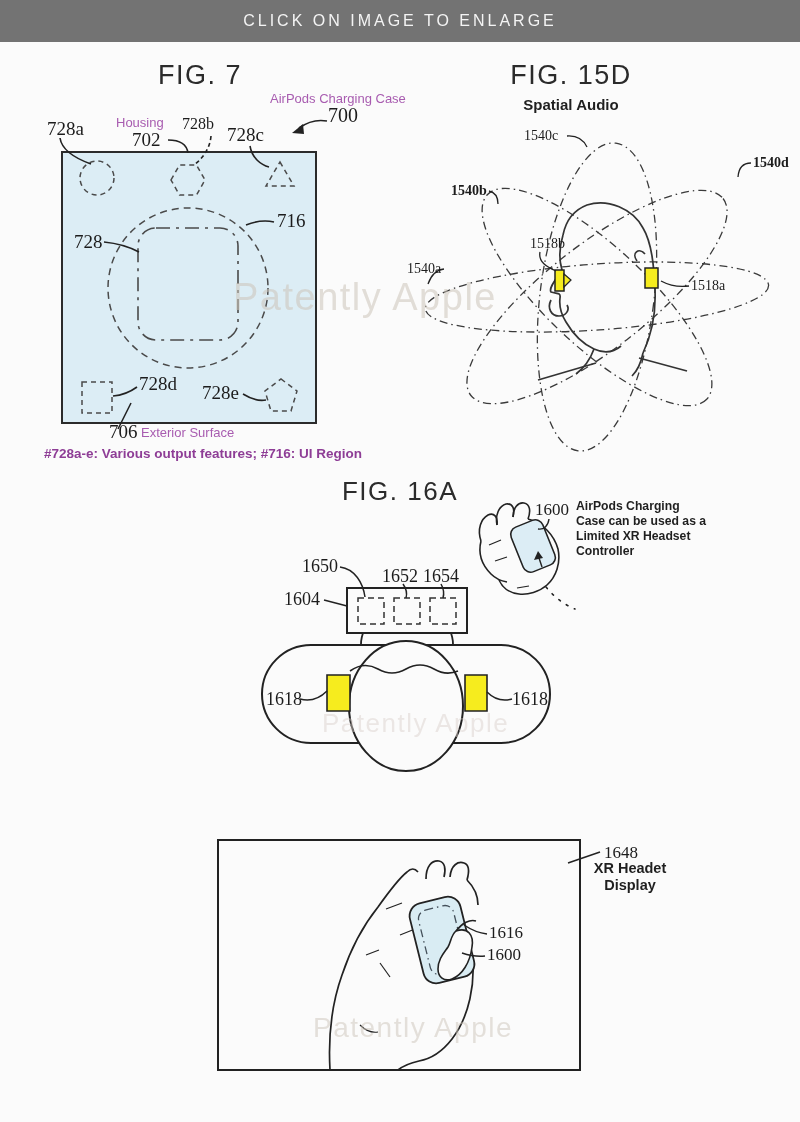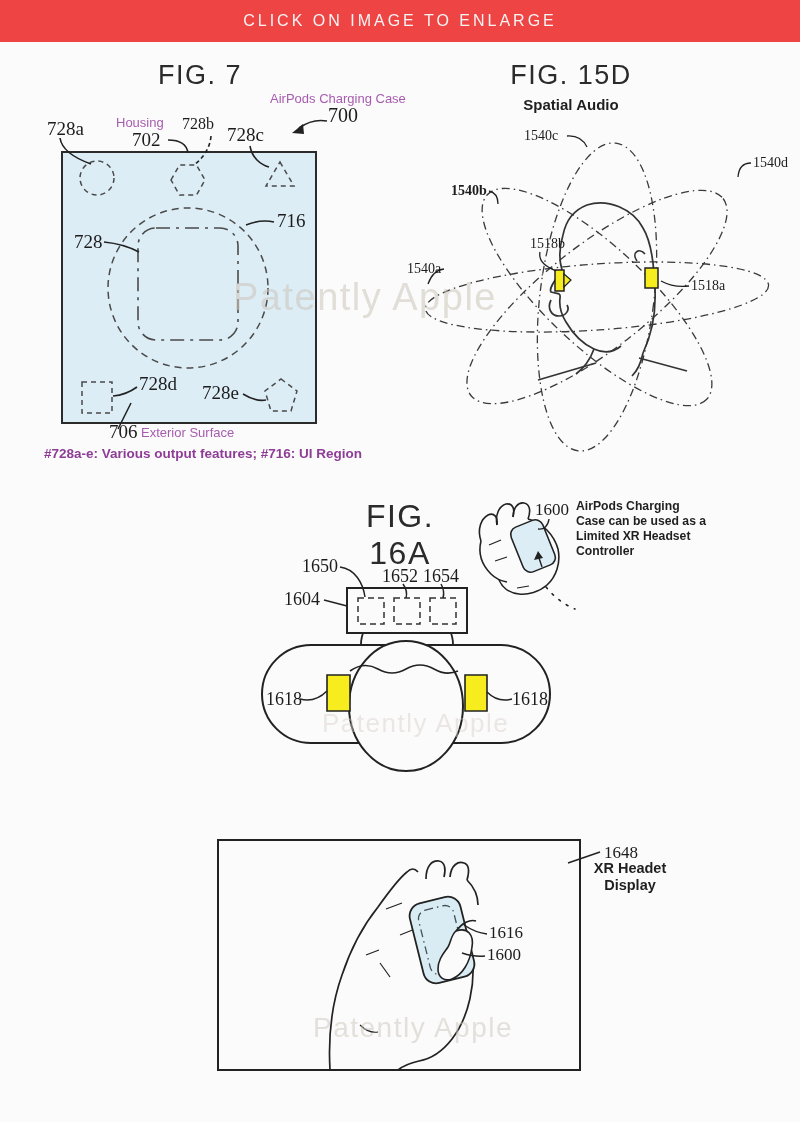--- a/index.html
+++ b/index.html
@@ -1,18 +1,18 @@
 <!DOCTYPE html>
 <html><head>
 <meta charset="utf-8">
 <style>
   html,body{margin:0;padding:0;background:#e9e9e9;}
   #board{position:relative;width:800px;height:1122px;background:#FBFBFB;overflow:hidden;
          font-family:"Liberation Sans",sans-serif;}
-  #banner{position:absolute;left:0;top:0;width:800px;height:42px;background:#ef4444;
+  #banner{position:absolute;left:0;top:0;width:800px;height:42px;background:#737373;
           display:flex;align-items:center;justify-content:center;}
   #banner span{color:#F4F4F4;font-size:16px;letter-spacing:3px;font-family:"Liberation Sans",sans-serif;}
   .ftitle{position:absolute;font-family:"Liberation Sans",sans-serif;color:#2B2B2B;
           text-align:center;letter-spacing:1.5px;}
   .sub{position:absolute;font-family:"Liberation Sans",sans-serif;font-weight:bold;color:#1F1F1F;text-align:center;}
   .lbl{position:absolute;font-family:"Liberation Serif",serif;color:#1C1C1C;white-space:nowrap;}
   .plbl{position:absolute;font-family:"Liberation Sans",sans-serif;color:#A85CB0;white-space:nowrap;}
   .bnote{position:absolute;font-family:"Liberation Sans",sans-serif;font-weight:bold;color:#1F1F1F;}
   .wm{position:absolute;font-family:"Liberation Sans",sans-serif;color:#CDC5BA;letter-spacing:1.5px;white-space:nowrap;}
   svg{position:absolute;overflow:visible;}
@@ -164,27 +164,27 @@
   <div class="lbl" style="left:74px;top:231px;font-size:19px;">728</div>
   <div class="lbl" style="left:139px;top:373px;font-size:19px;">728d</div>
   <div class="lbl" style="left:202px;top:382px;font-size:19px;">728e</div>
   <div class="lbl" style="left:109px;top:421px;font-size:19px;">706</div>
   <div class="plbl" style="left:141px;top:425px;font-size:13px;">Exterior Surface</div>
   <div class="plbl" style="left:44px;top:446px;font-size:13.5px;font-weight:bold;color:#8E3D96;">#728a-e: Various output features; #716: UI Region</div>
 
   <div class="ftitle" style="left:491px;top:60px;width:160px;font-size:27px;">FIG. 15D</div>
   <div class="sub" style="left:491px;top:96px;width:160px;font-size:15px;">Spatial Audio</div>
   <div class="lbl" style="left:524px;top:128px;font-size:14px;">1540c</div>
-  <div class="lbl" style="left:753px;top:155px;font-size:14px;">1540d</div>
+  <div class="lbl" style="left:753px;top:155px;font-size:14px;font-weight:bold;">1540d</div>
   <div class="lbl" style="left:451px;top:183px;font-size:14px;font-weight:bold;">1540b</div>
   <div class="lbl" style="left:407px;top:261px;font-size:14px;">1540a</div>
   <div class="lbl" style="left:530px;top:236px;font-size:14px;">1518b</div>
   <div class="lbl" style="left:691px;top:278px;font-size:14px;">1518a</div>
 
-  <div class="ftitle" style="left:330px;top:498px;width:140px;font-size:32px;">FIG. 16A</div>
+  <div class="ftitle" style="left:330px;top:476px;width:140px;font-size:26px;">FIG. 16A</div>
   <div class="lbl" style="left:535px;top:500px;font-size:17px;">1600</div>
   <div class="bnote" style="left:576px;top:499px;font-size:12.2px;line-height:15px;">
     <div>AirPods Charging</div>
     <div>Case can be used as a</div>
     <div>Limited XR Headset</div>
     <div>Controller</div>
   </div>
   <div class="lbl" style="left:302px;top:556px;font-size:18px;">1650</div>
   <div class="lbl" style="left:382px;top:566px;font-size:18px;">1652</div>
   <div class="lbl" style="left:423px;top:566px;font-size:18px;">1654</div>

